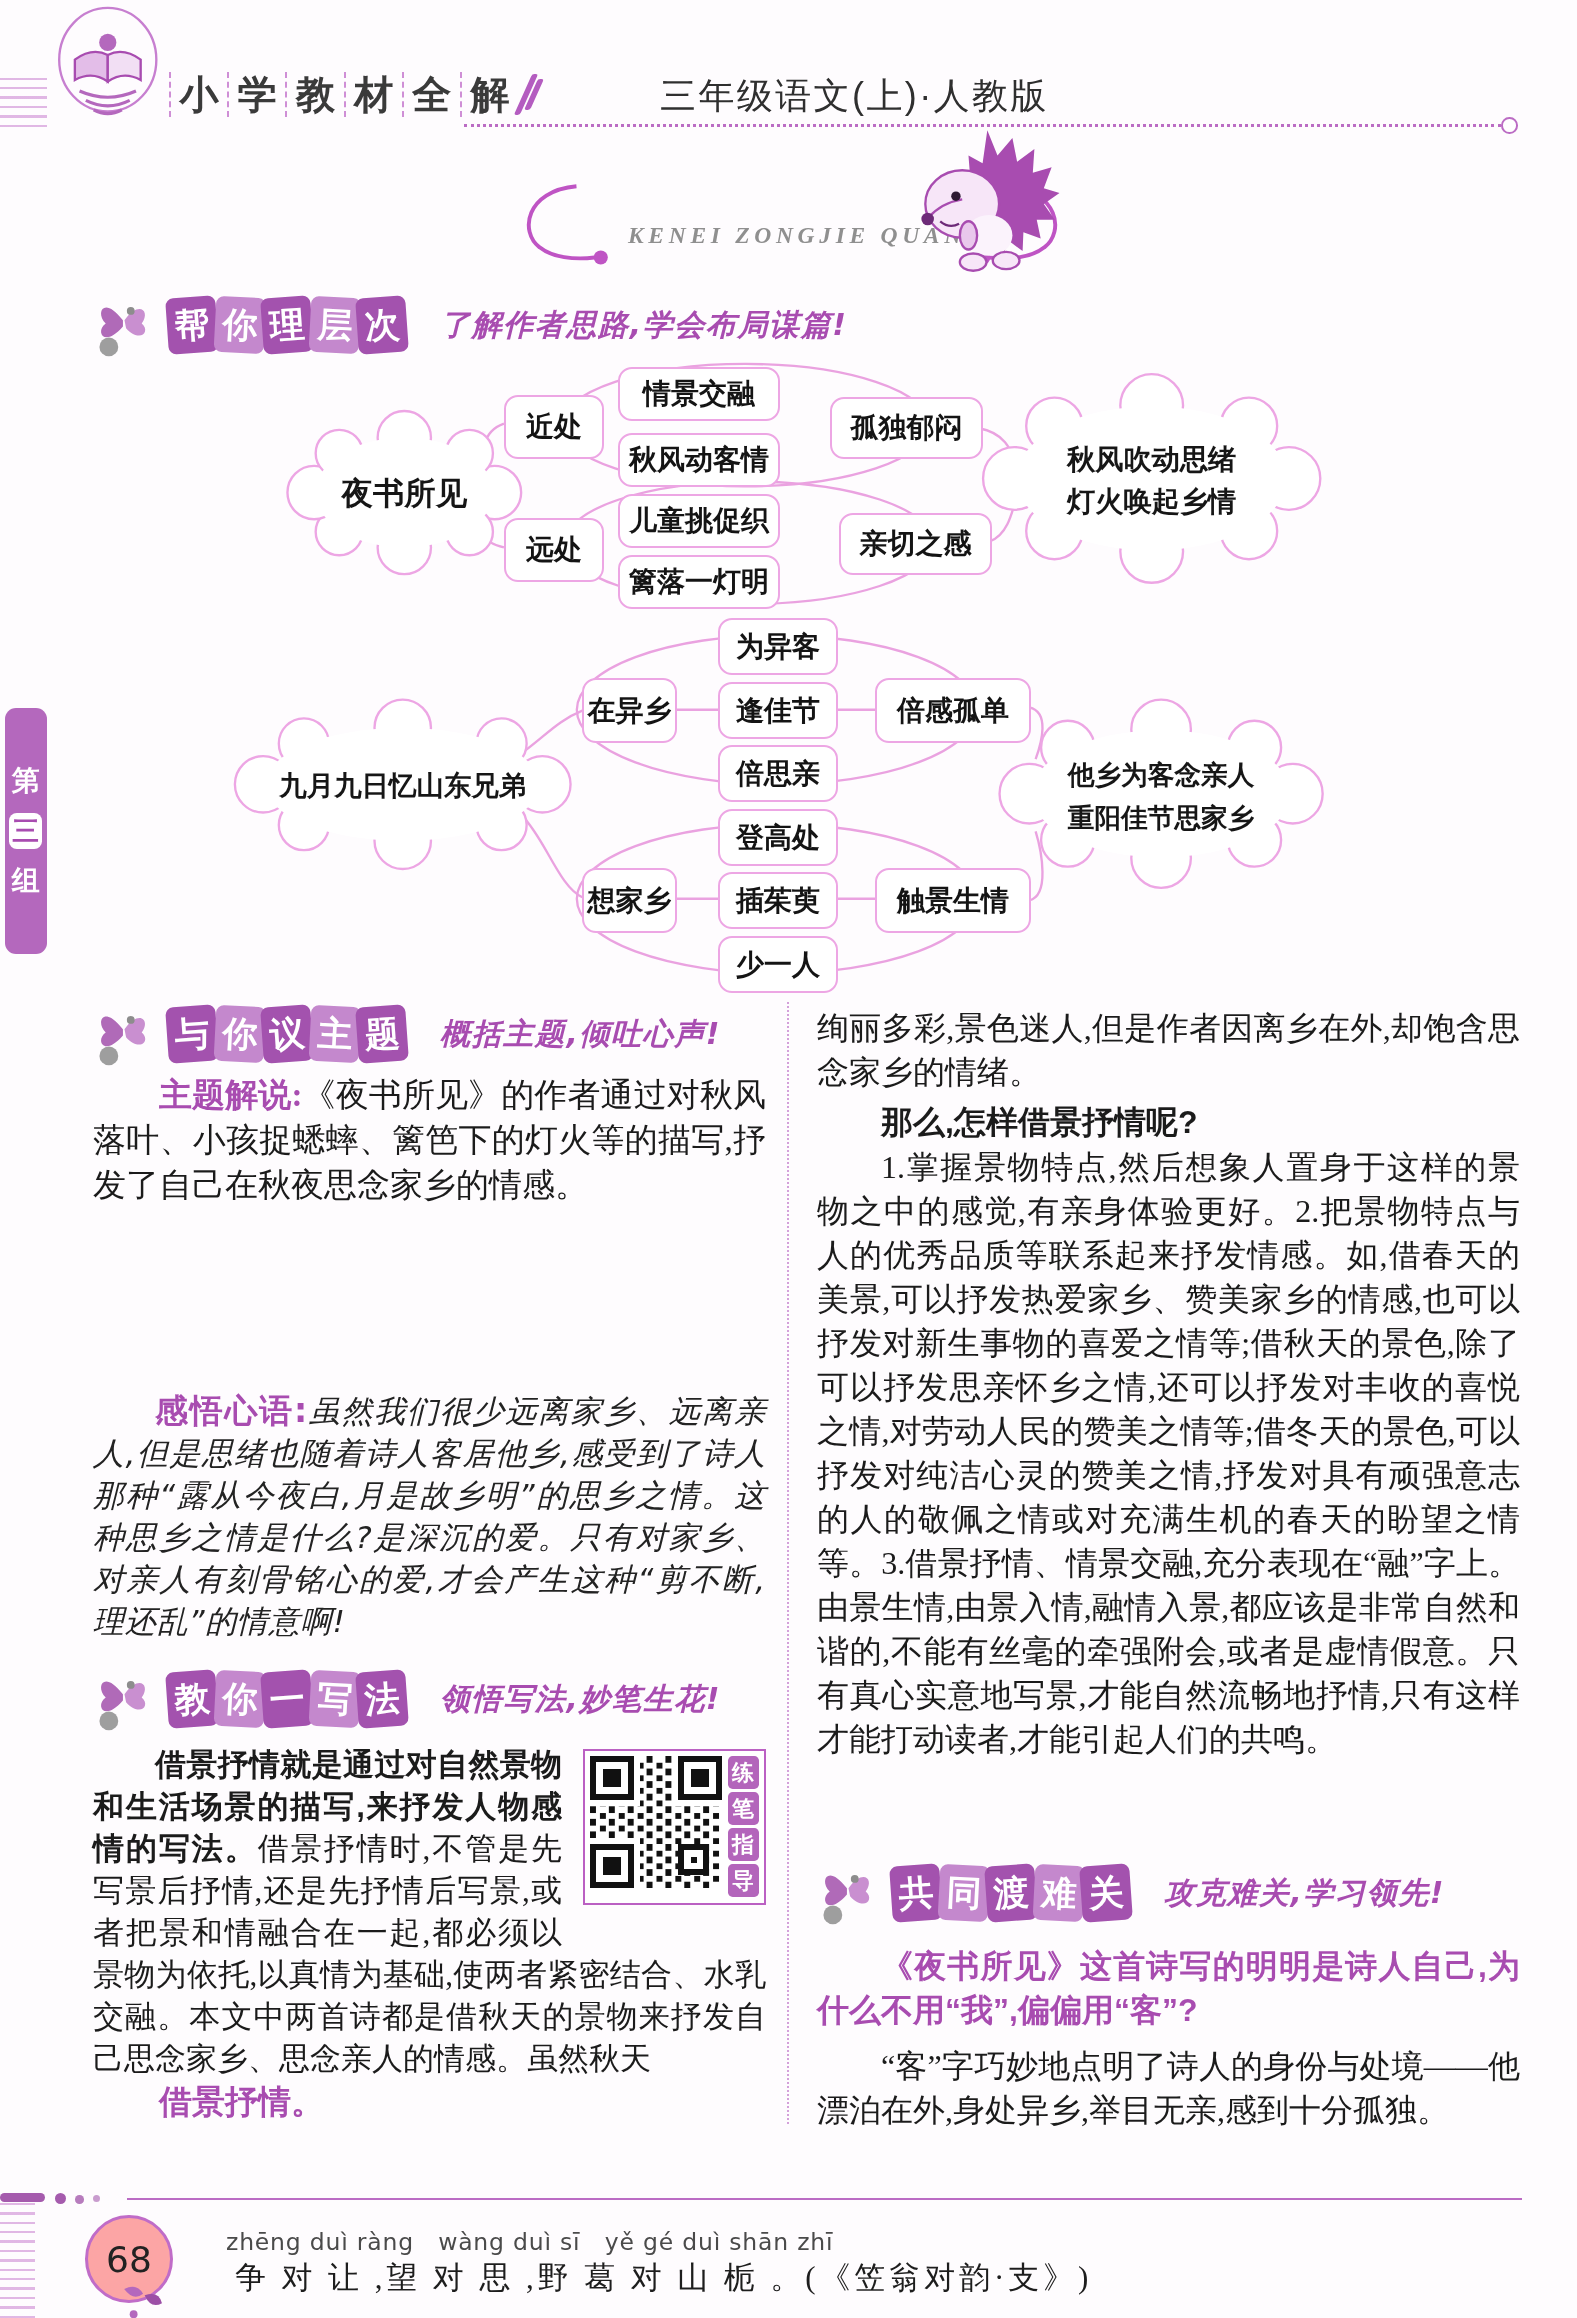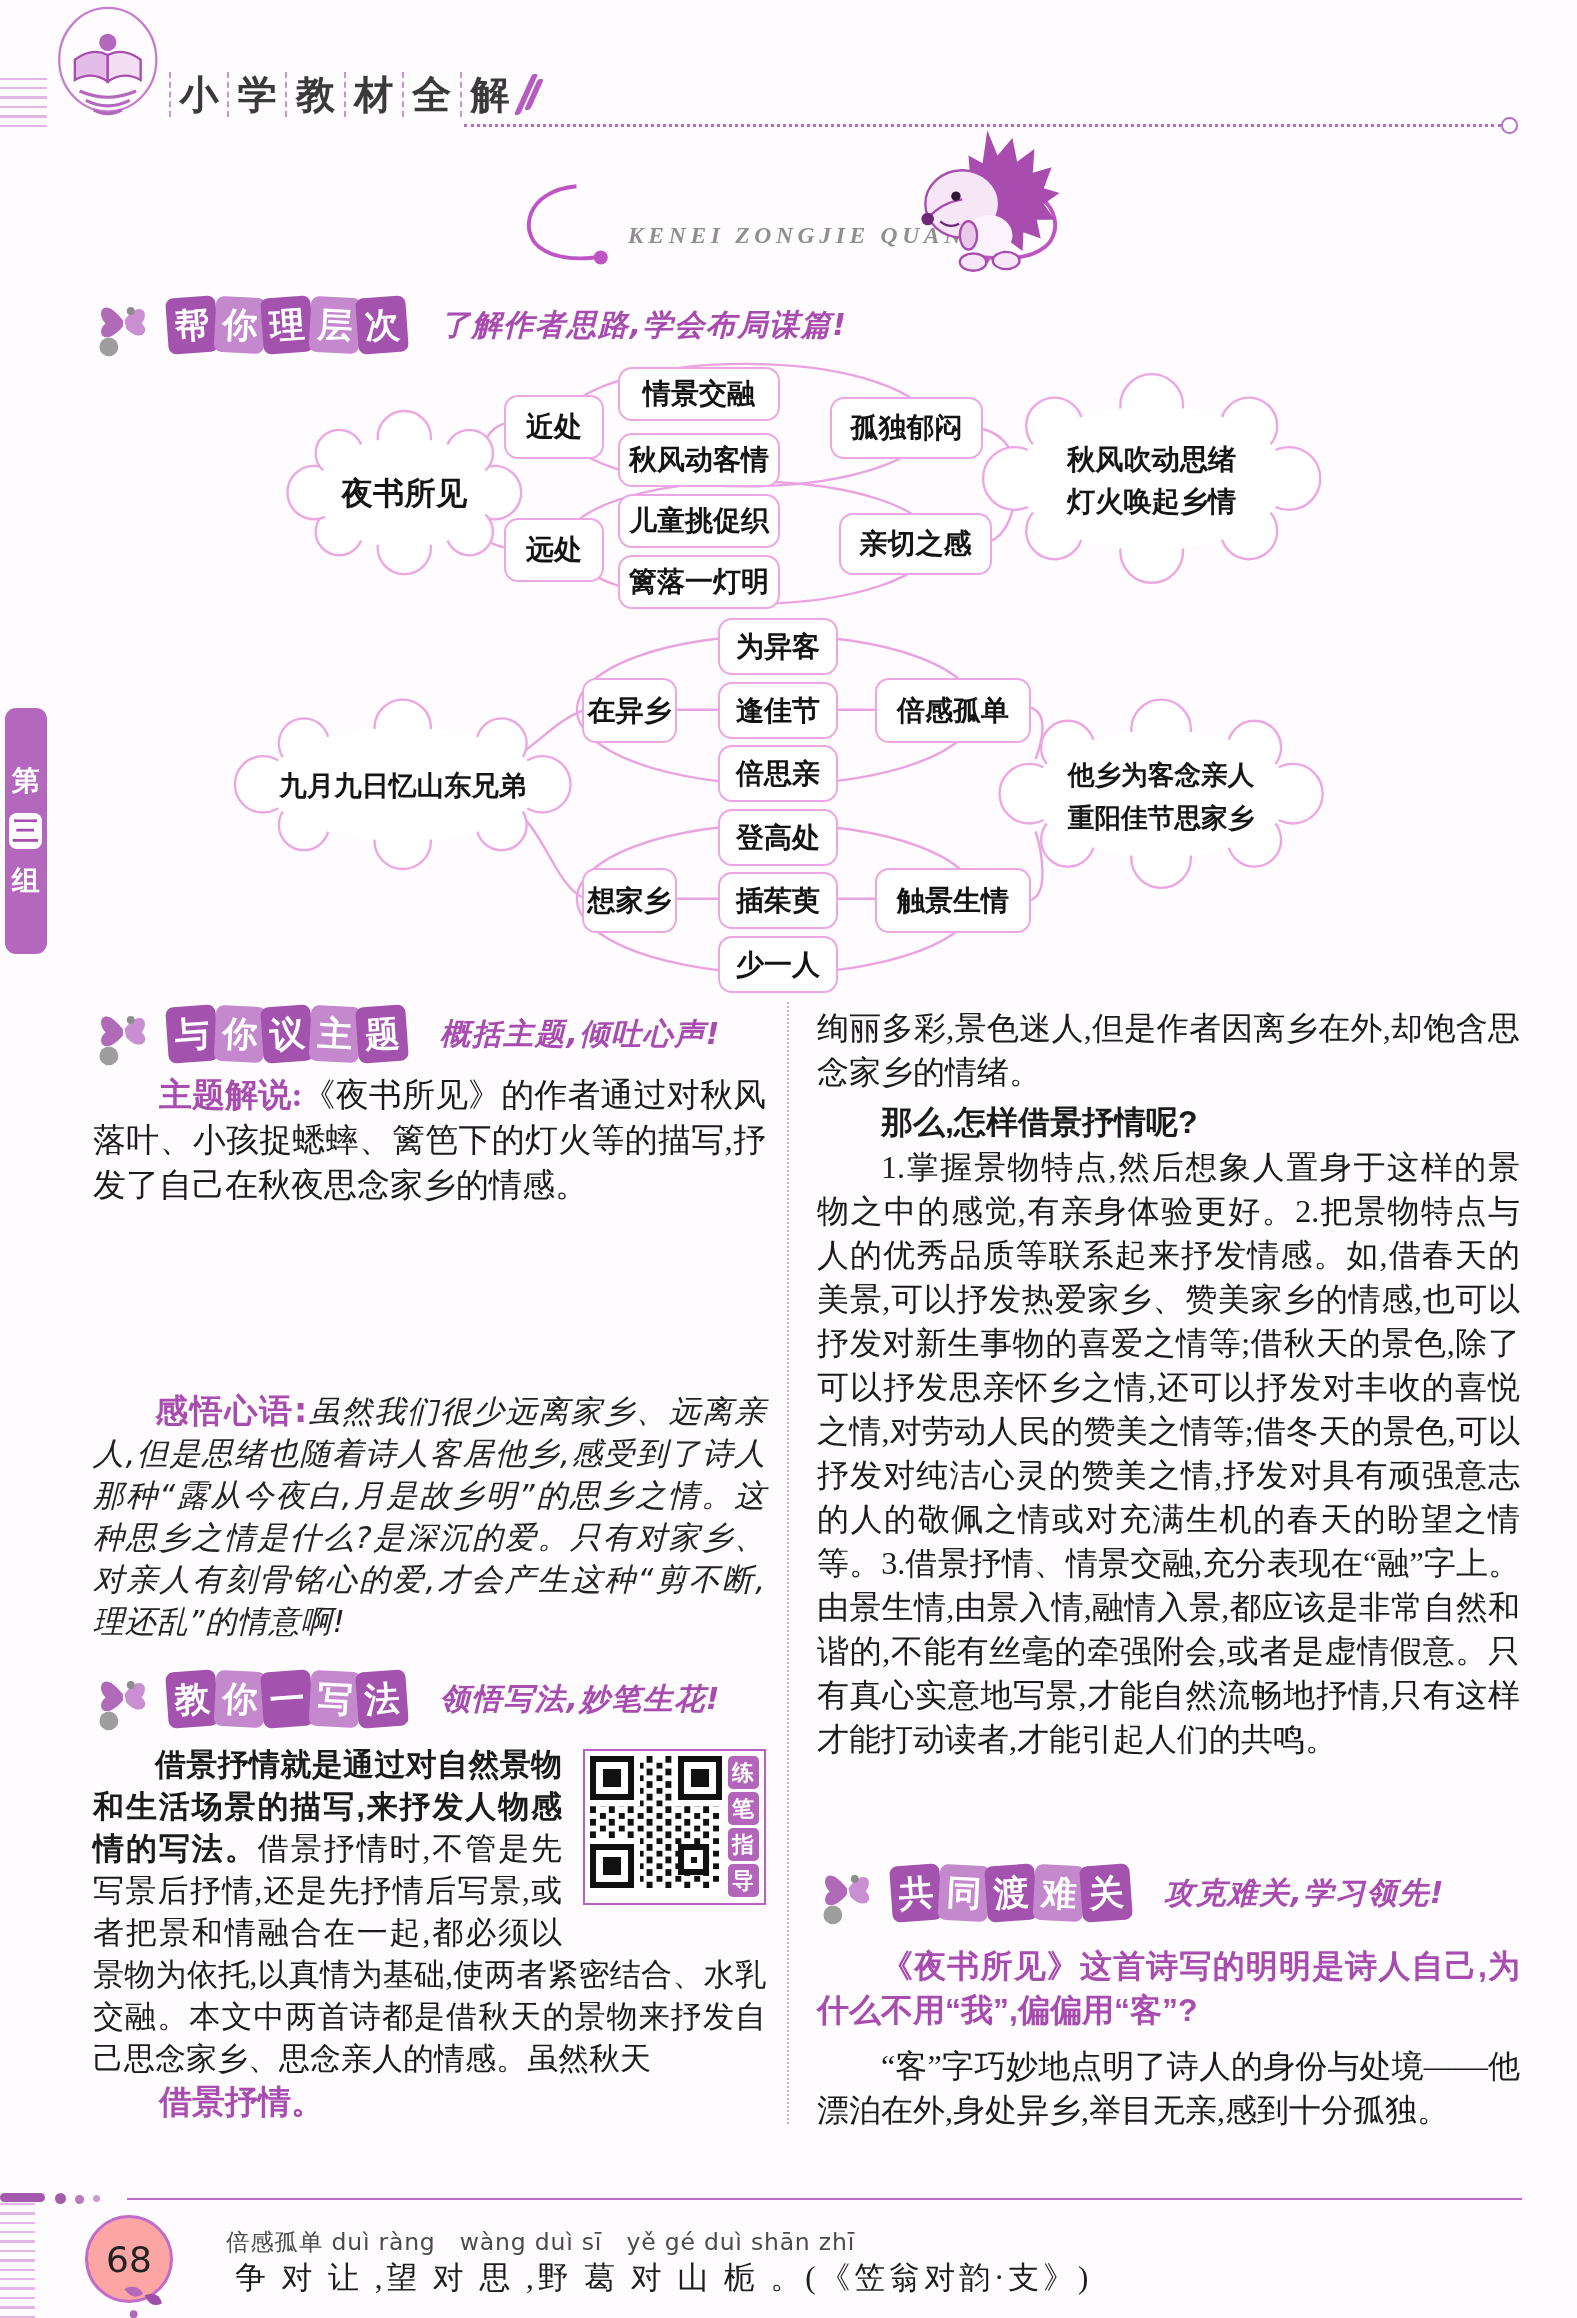--- a/index.html
+++ b/index.html
@@ -91,20 +91,21 @@
   <div class="brand">
     <span class="bch">小</span>
     <span class="bch">学</span>
     <span class="bch">教</span>
     <span class="bch">材</span>
     <span class="bch">全</span>
     <span class="bch">解</span>
     <span class="slash"></span>
     <span class="slash" style="height:31px;margin-left:2.4px"></span>
   </div>
+  <div class="edition">三年级语文(上)·人教版</div>
   <div class="hrule"></div>
   <div class="hrule-end"></div>
 
   <svg class="abs" style="left:502px;top:153px" width="580" height="126" viewBox="0 0 740 160">
     <path d="M95,42 C30,48 22,100 48,120 C64,133 92,136 118,133" fill="none" stroke="#bf54c4" stroke-width="5"></path>
     <circle cx="126" cy="133" r="9" fill="#bf54c4"></circle>
     <path d="M645,42 C710,48 718,100 692,120 C676,133 648,136 622,133" fill="none" stroke="#bf54c4" stroke-width="5"></path>
     <circle cx="614" cy="133" r="9" fill="#bf54c4"></circle>
   </svg>
   <div class="banner-sub">KENEI ZONGJIE QUANJIE</div>
@@ -353,17 +354,17 @@
   <div class="frule"></div>
   <div class="abs hatch" style="left:0;top:2196px;width:35px;height:122px"></div>
   <div class="pagecircle">
     <span>68</span>
   </div>
   <svg class="abs" style="left:110px;top:2281px" width="63" height="38" viewBox="0 0 80 48">
     <path d="M18,10 Q34,2 42,16 Q30,26 18,10 Z" fill="#b468bd"></path>
     <path d="M44,18 Q62,12 66,28 Q52,36 44,18 Z" fill="#9c4fa6"></path>
     <circle cx="30" cy="42" r="5" fill="#b468bd"></circle>
   </svg>
-  <div class="pinyin">倍感孤单 duì ràng　wàng duì sī　yě gé duì shān zhī</div>
+  <div class="pinyin">zhēng duì ràng　wàng duì sī　yě gé duì shān zhī</div>
   <div class="hanzi">争 对 让 ,望 对 思 ,野 葛 对 山 栀 。(《笠翁对韵·支》)</div>
 
 </div>
 
 
 </body></html>

